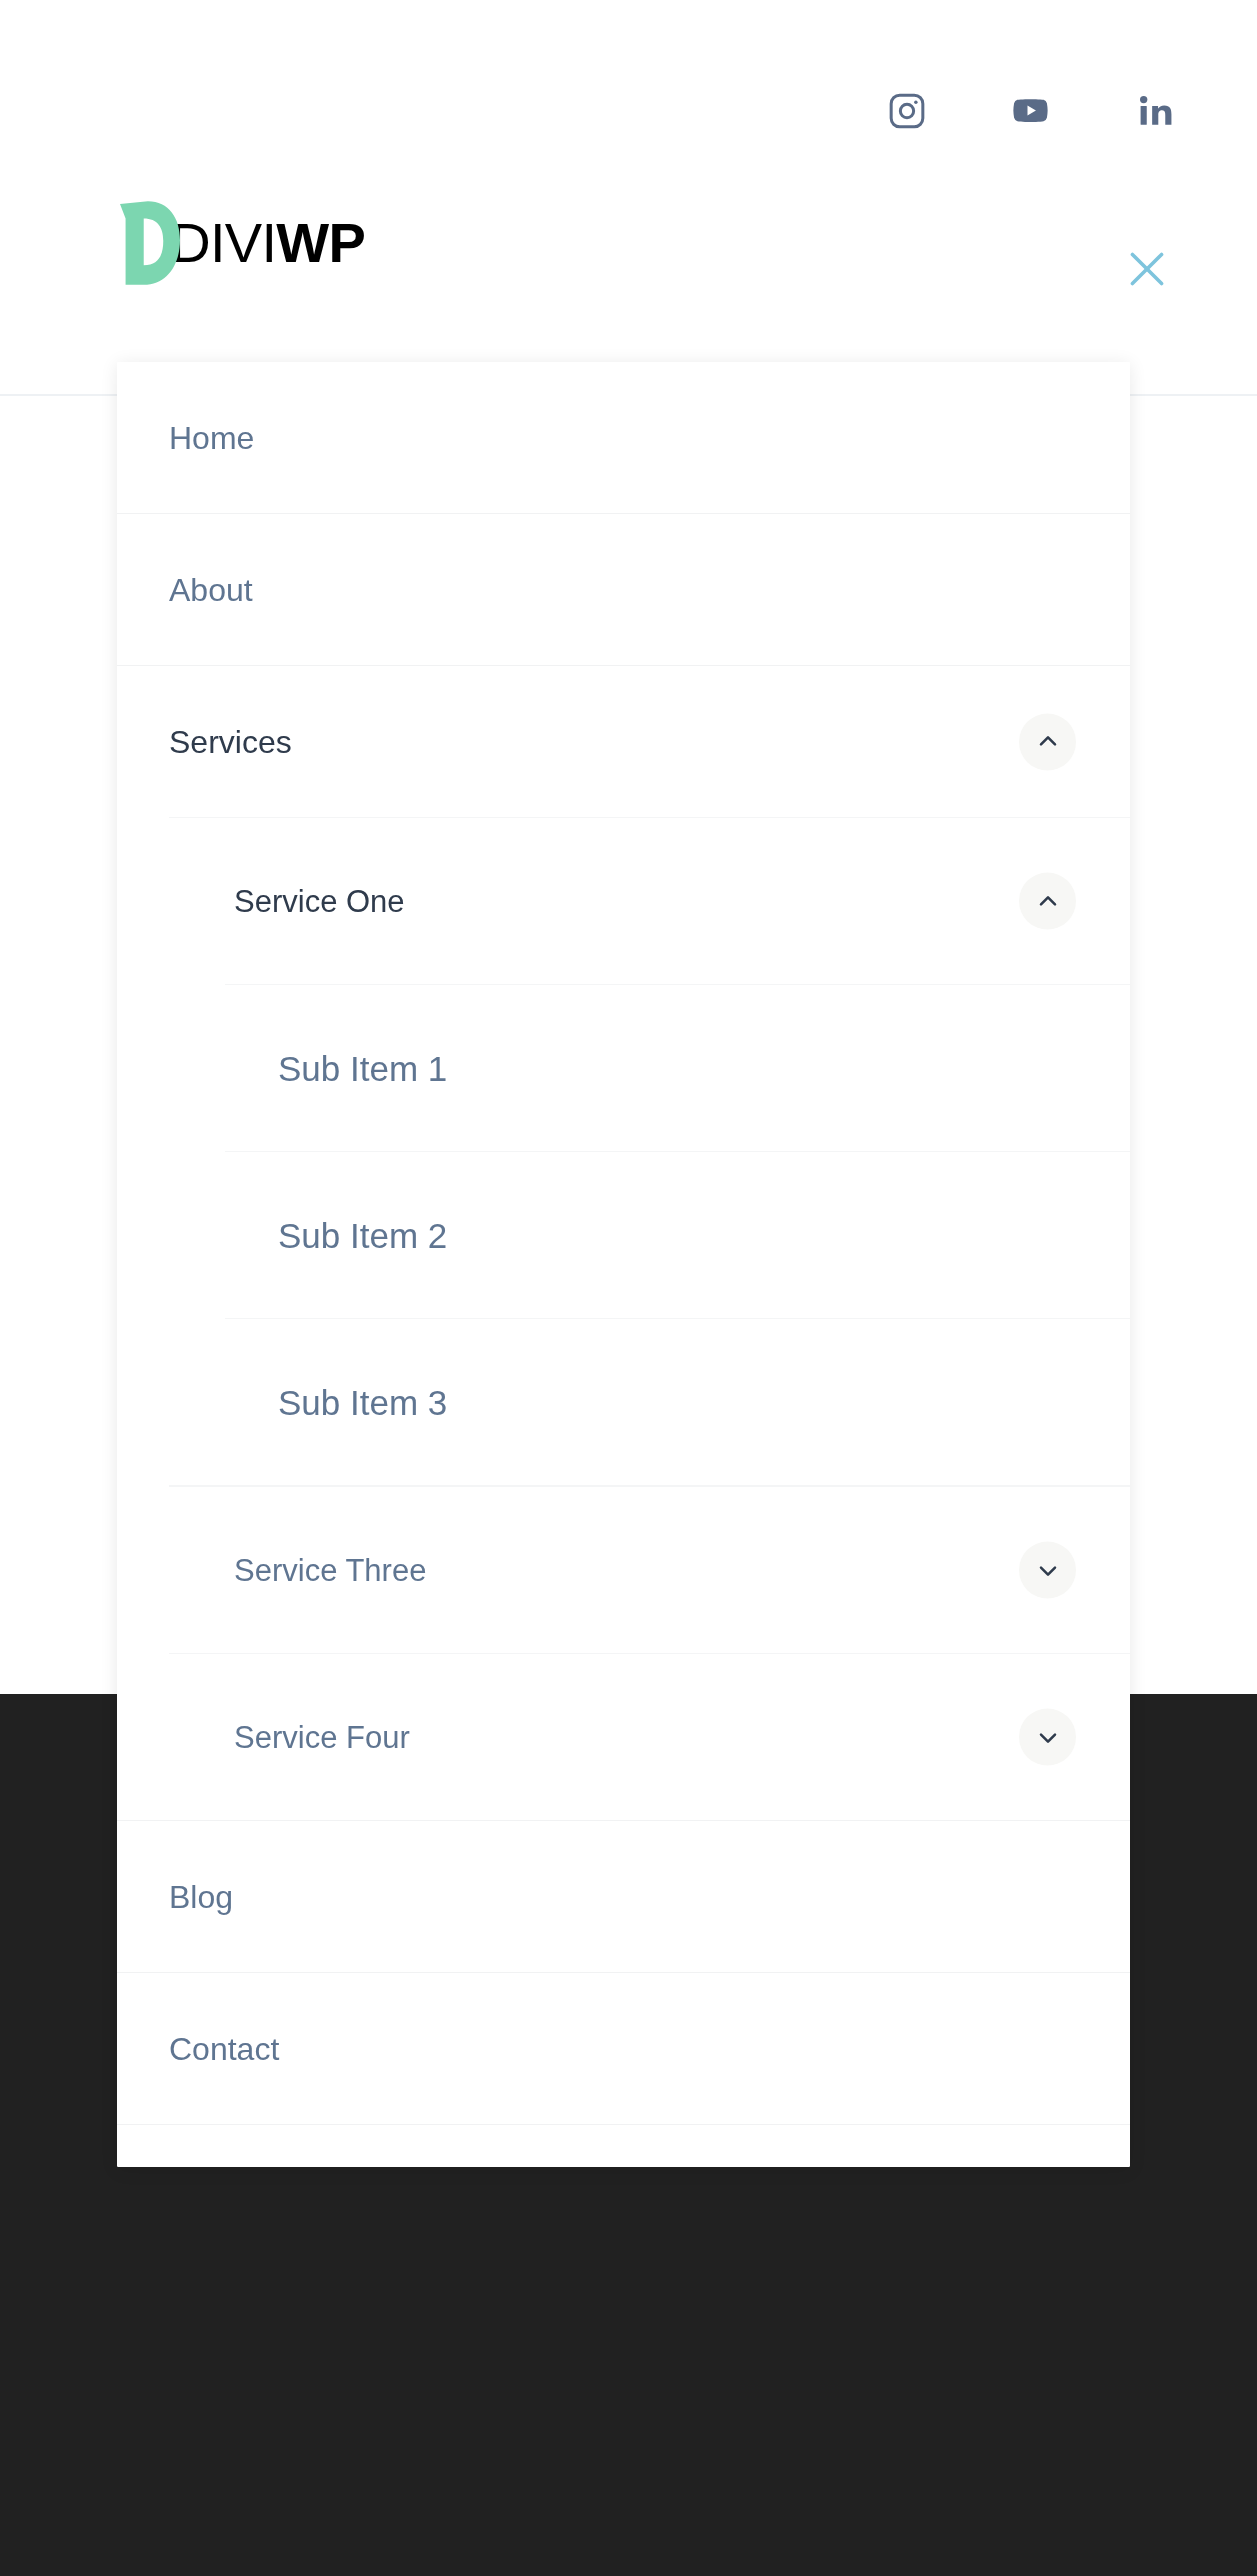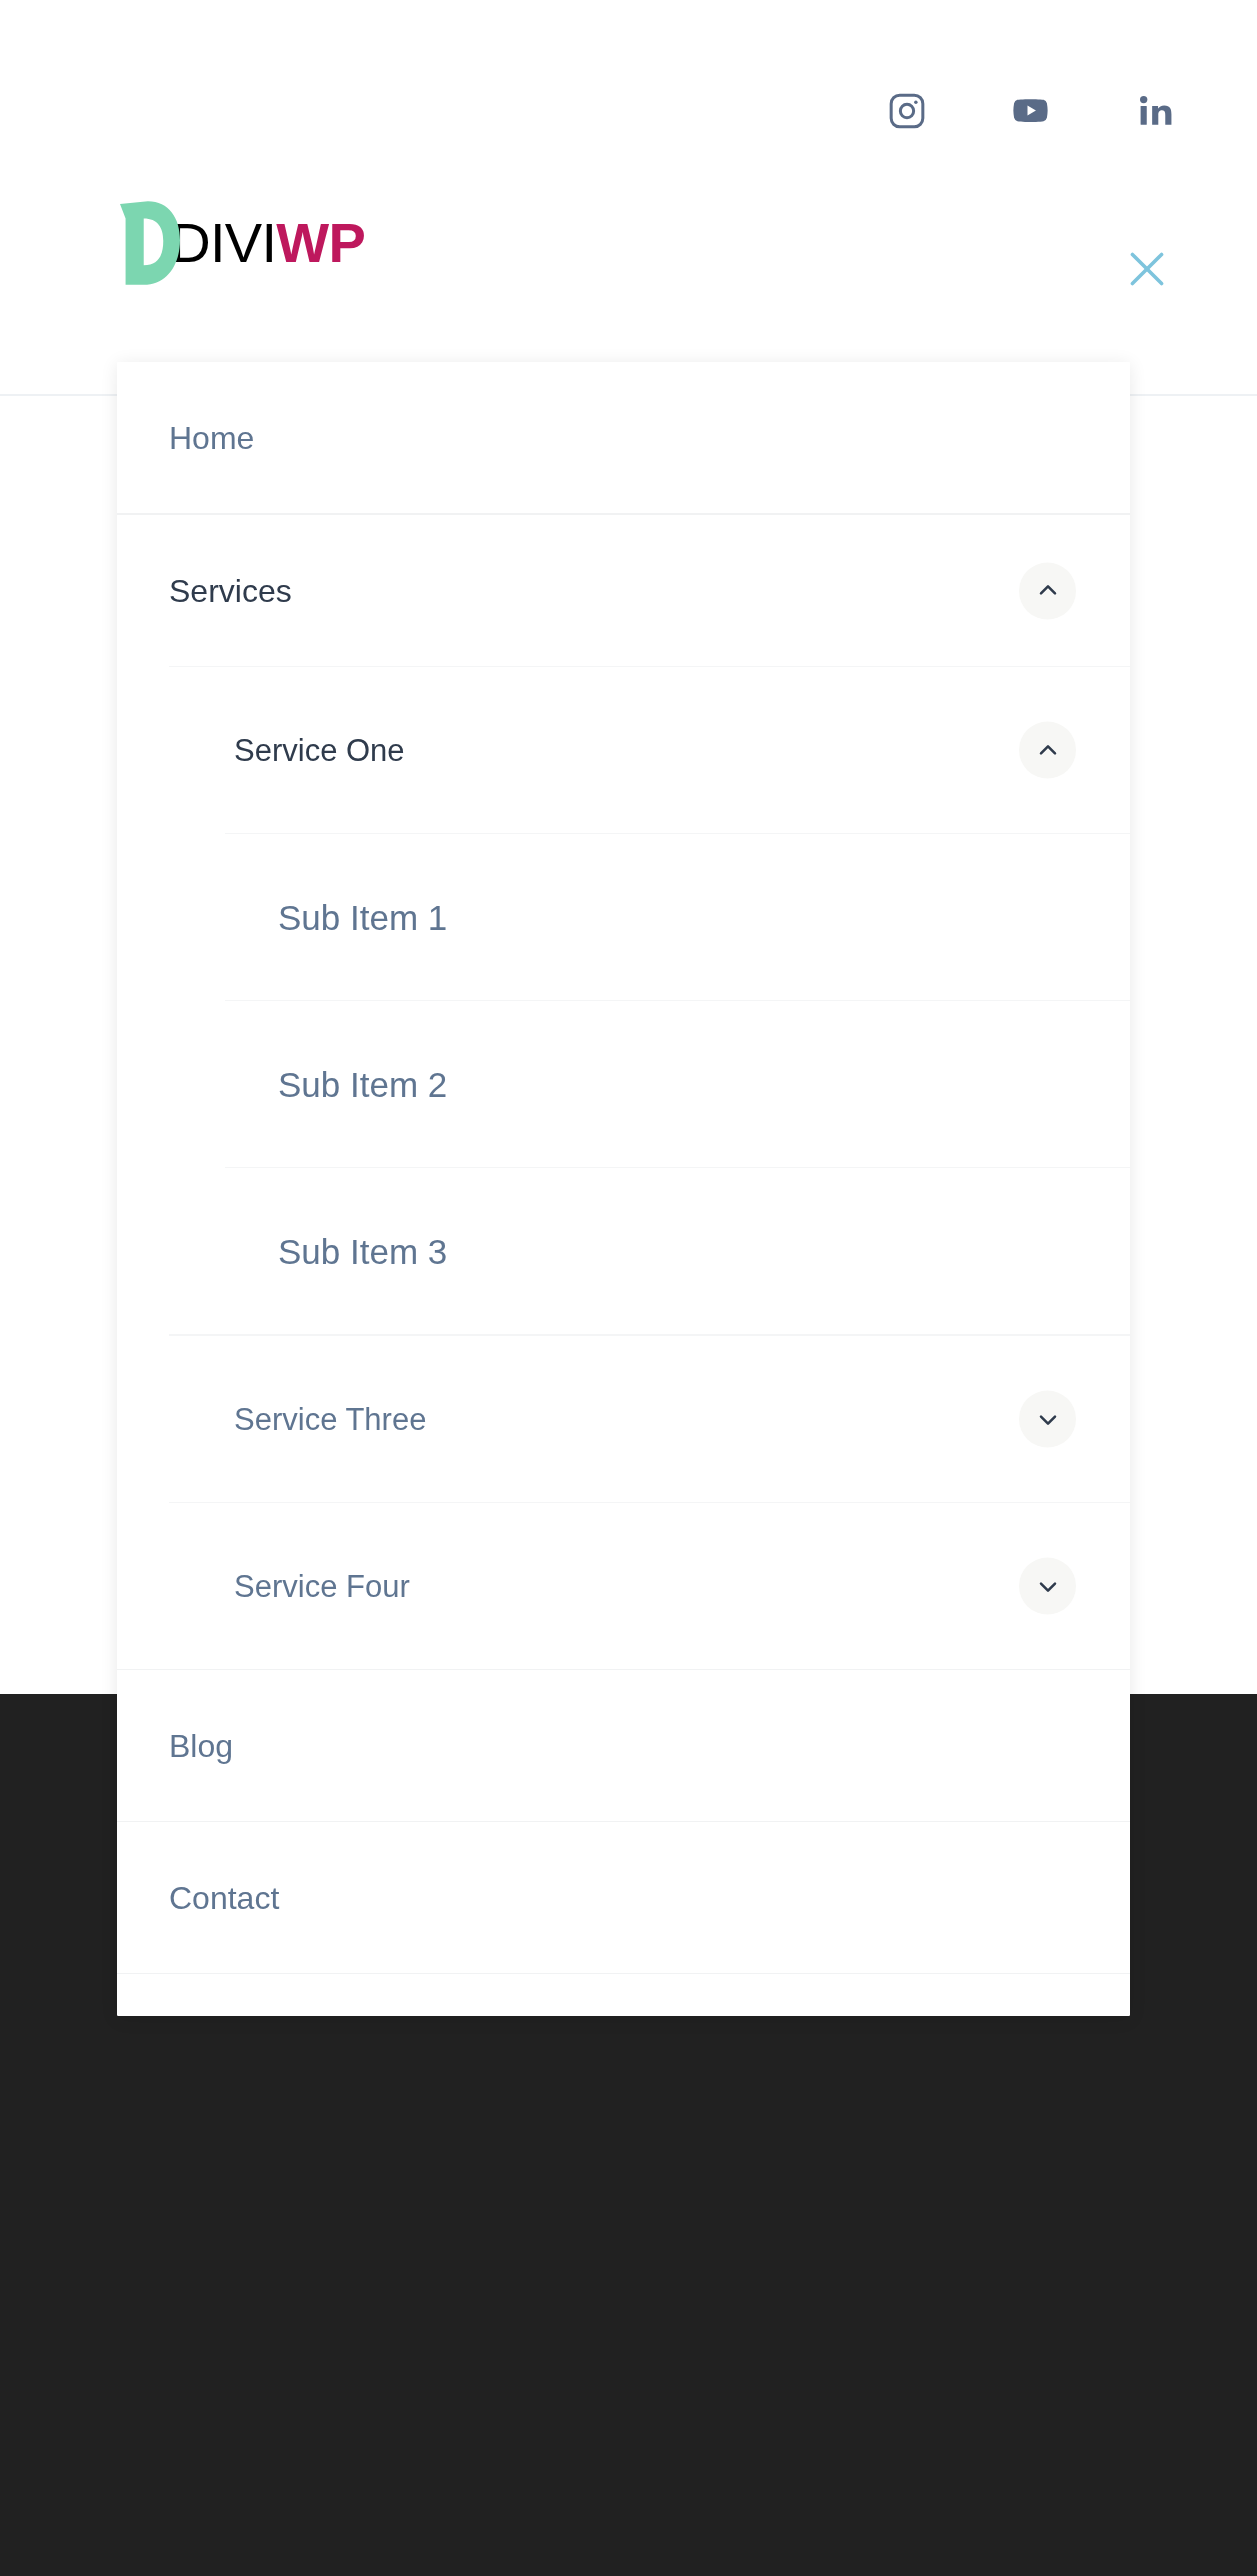--- a/index.html
+++ b/index.html
@@ -85,21 +85,21 @@
   }
   .logo-mark svg { display: block; }
   .logo-text {
     font-size: 56px;
     letter-spacing: -0.7px;
     line-height: 1;
     white-space: nowrap;
     margin-left: -11.2px;
   }
   .logo-text .lt-light { color: #000000; font-weight: 400; }
-  .logo-text .lt-bold  { color: #be185d; font-weight: 800; }
+  .logo-text .lt-bold  { color: #000000; font-weight: 800; }
 
   .close-btn {
     position: absolute;
     right: 85px;
     top: 243px;
     width: 52px;
     height: 52px;
     display: flex;
     align-items: center;
     justify-content: center;
@@ -225,20 +225,23 @@
         <line x1="19" y1="5" x2="5" y2="19"></line>
       </svg>
     </span>
   </div>
 
   <div class="menu-panel" id="menu-panel">
       <div class="menu-item lvl0">
         <span class="menu-label">Home</span>
       </div>
       <div class="sep-0"></div>
+      <div class="menu-item lvl0">
+        <span class="menu-label">About</span>
+      </div>
       <div class="sep-0"></div>
       <div class="menu-item lvl0 active">
         <span class="menu-label">Services</span>
         <div class="toggle-btn">
           <span>
             <svg width="28" height="28" viewBox="0 0 24 24" fill="none" stroke="#2f3b4c" stroke-width="2.2" stroke-linecap="round" stroke-linejoin="round">
               <polyline points="6 14.5 12 8.5 18 14.5"></polyline>
             </svg>
           </span>
         </div>

